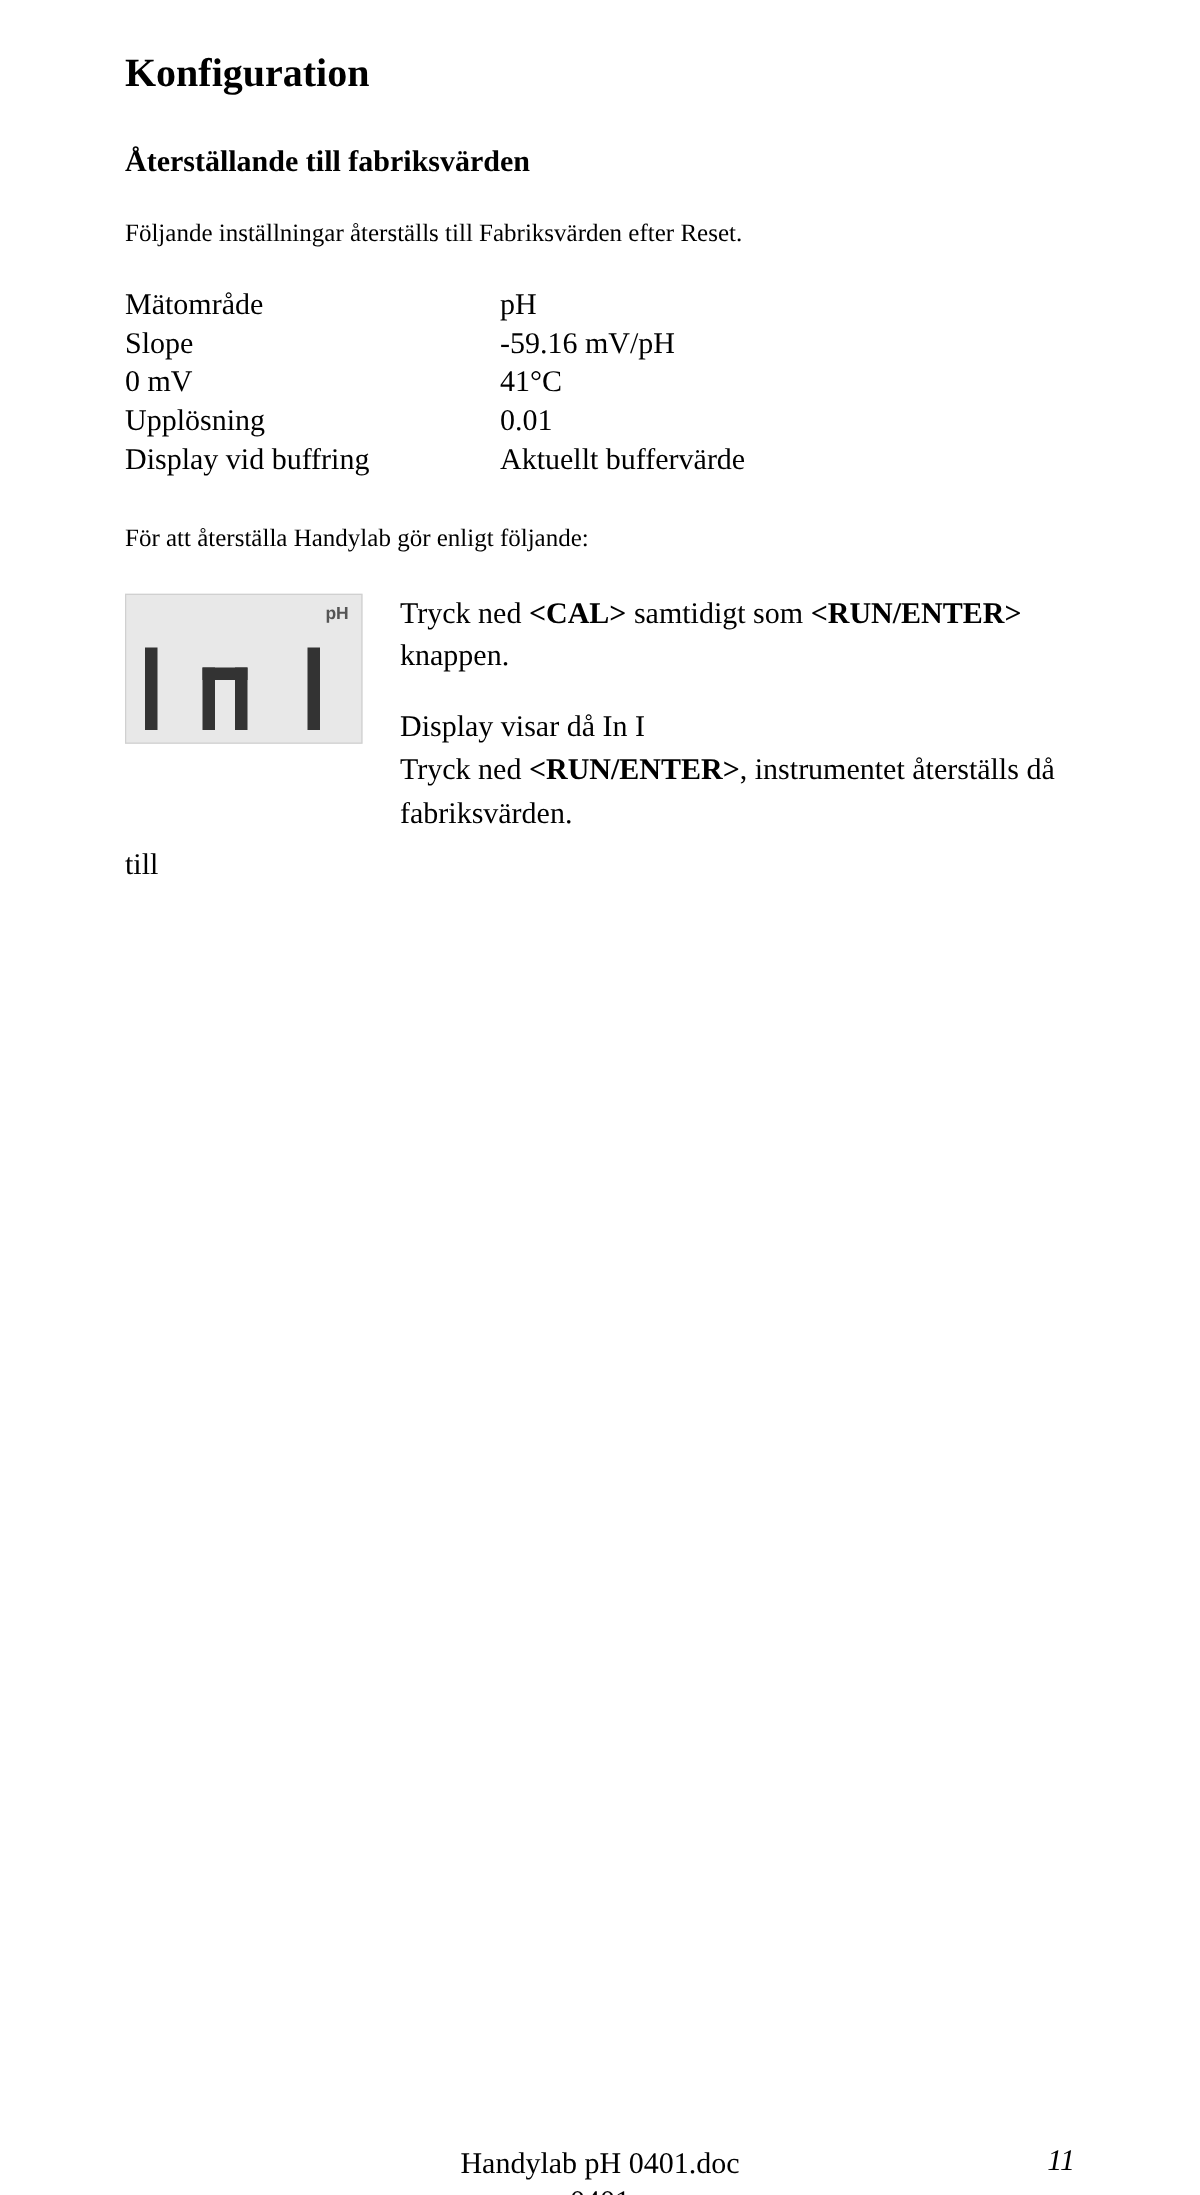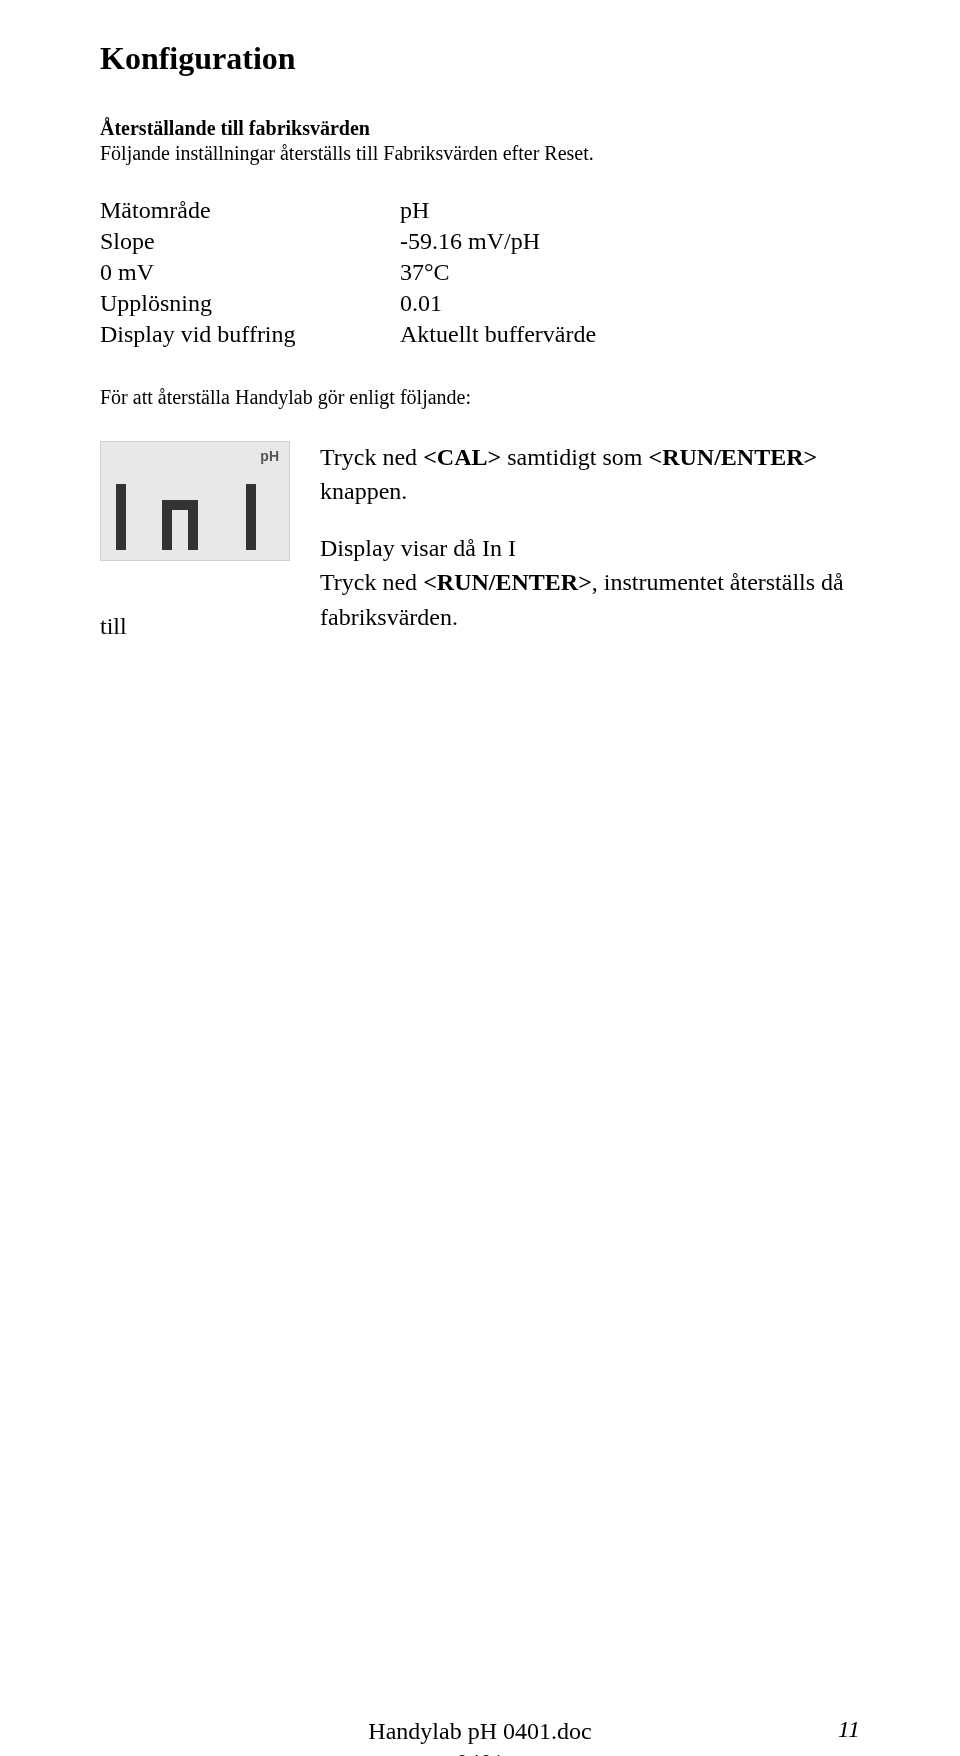--- a/index.html
+++ b/index.html
@@ -10,22 +10,23 @@
     color: #000000;
     position: relative;
     padding: 40px 100px 0 100px;
   }
   .h1 {
     font-size: 32px;
     font-weight: bold;
     margin-bottom: 40px;
   }
   .h2 {
-    font-size: 20px;
+    font-size: 24px;
     font-weight: bold;
+    margin-bottom: 30px;
   }
   .p {
     font-size: 20px;
     margin-bottom: 30px;
     line-height: 1.35;
   }
   .table {
     display: grid;
     grid-template-columns: 300px auto;
     row-gap: 4px;
@@ -33,21 +34,21 @@
     margin-bottom: 36px;
   }
   .instr-block {
     display: flex;
     align-items: flex-start;
     gap: 30px;
     margin-top: 10px;
   }
   .till {
     font-size: 24px;
-    padding-top: 52px;
+    padding-top: 84px;
   }
   .fig {
     flex: 0 0 auto;
   }
   .lcd-box {
     width: 190px;
     height: 120px;
     background: #e8e8e8;
     position: relative;
     border: 1px solid #d0d0d0;
@@ -118,21 +119,21 @@
 <div class="h2">Återställande till fabriksvärden</div>
 
 <div class="p">Följande inställningar återställs till Fabriksvärden efter Reset.</div>
 
 <div class="table">
   <div>Mätområde</div>
   <div>pH</div>
   <div>Slope</div>
   <div>-59.16 mV/pH</div>
   <div>0 mV</div>
-  <div>37°C</div>
+  <div>41°C</div>
   <div>Upplösning</div>
   <div>0.01</div>
   <div>Display vid buffring</div>
   <div>Aktuellt buffervärde</div>
 </div>
 
 <div class="p">För att återställa Handylab gör enligt följande:</div>
 
 <div class="instr-block">
 

